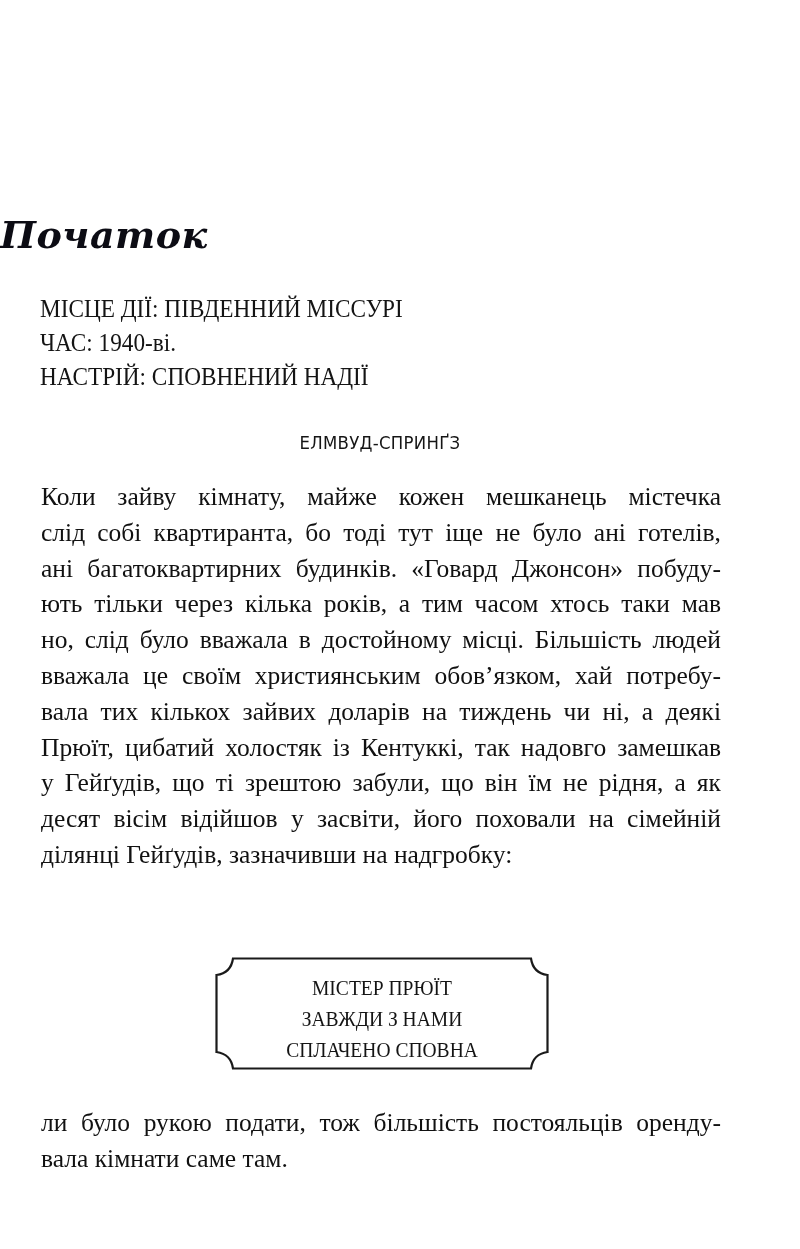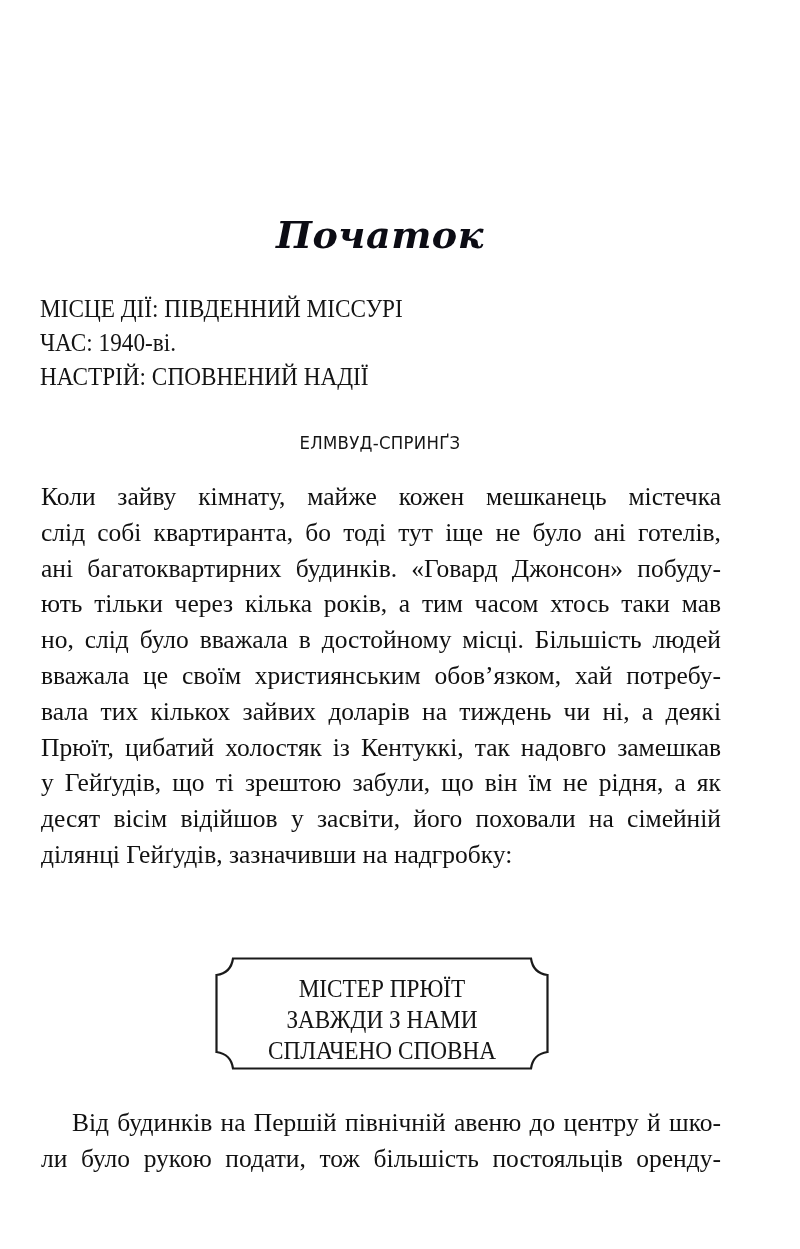--- a/index.html
+++ b/index.html
@@ -17,21 +17,21 @@
     }
     .page {
       position: absolute;
       left: 0; top: 0;
       width: 800px; height: 1249px;
     }
     .chapter-title {
       position: absolute;
       left: 0; width: 760px;
       top: 212px;
-      text-align: center;
+      text-align: left;
       font-family: "DejaVu Serif", "Liberation Serif", serif;
       font-style: italic;
       font-weight: bold;
       font-size: 38px;
       letter-spacing: 0.5px;
       color: #0c0c14;
       margin: 0;
     }
     .meta {
       position: absolute;
@@ -87,21 +87,21 @@
     .tomb svg {
       position: absolute;
       left: 0; top: 0;
     }
     .tomb .inscription {
       position: absolute;
       left: 0; top: 16px;
       width: 334px;
       text-align: center;
       font-family: "Liberation Serif", serif;
-      font-size: 25px;
+      font-size: 21px;
       line-height: 31px;
       color: #141414;
     }
     .tomb .inscription .line {
       display: block;
       white-space: nowrap;
       transform: scaleX(0.93);
     }
     .closing {
       position: absolute;
@@ -165,17 +165,17 @@
                Q 16 16 18 1.5 Z" fill="none" stroke="#1a1a1a" stroke-width="2.2" stroke-linejoin="miter"></path>
     </svg>
     <div class="inscription">
       <span class="line">МІСТЕР ПРЮЇТ</span>
       <span class="line">ЗАВЖДИ З НАМИ</span>
       <span class="line">СПЛАЧЕНО СПОВНА</span>
     </div>
   </div>
 
   <div class="closing">
-    <span class="ln first">Від будинків на Першій північній авеню до центру й шко-</span>
     <span class="ln">ли було рукою подати, тож більшість постояльців оренду-</span>
+    <span class="ln last">вала кімнати саме там.</span>
   </div>
 
 </div>
 
 </body></html>

